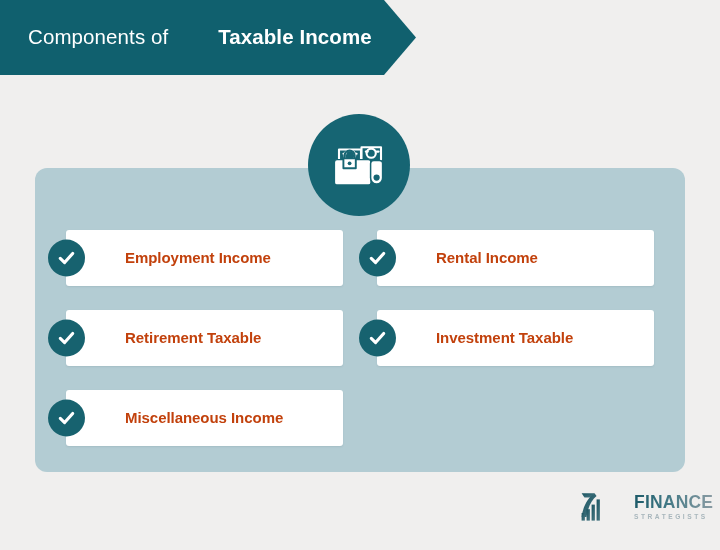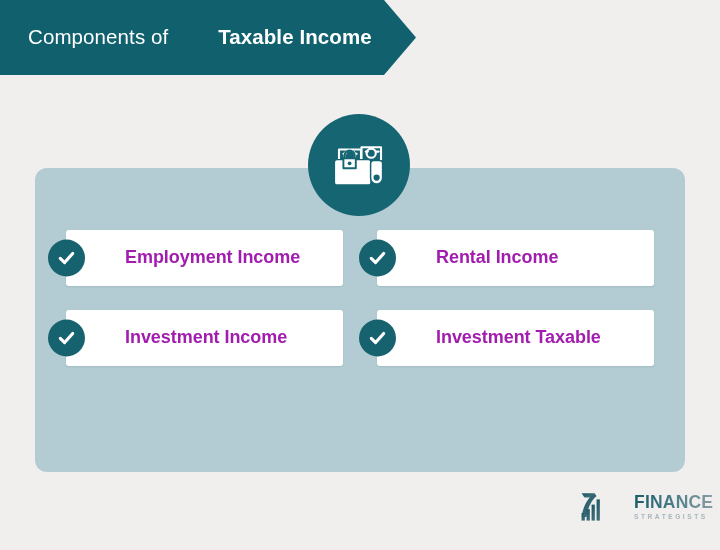--- a/index.html
+++ b/index.html
@@ -111,22 +111,22 @@
     height: 37px;
     border-radius: 50%;
     background: #17626f;
     display: flex;
     align-items: center;
     justify-content: center;
   }
   .check-circle svg { display: block; }
 
   .card-label {
-    color: #a21caf;
-    font-size: 18px;
+    color: #c2410c;
+    font-size: 15px;
     font-weight: 700;
     line-height: 1.32;
     letter-spacing: -0.05px;
     white-space: pre-line;
   }
 
   
   .logo {
     position: absolute;
     left: 578px;
@@ -227,32 +227,40 @@
       <span class="card-label">Rental Income</span>
     </div>
 
 
     <div class="card">
       <span class="check-circle">
         <svg width="21" height="21" viewBox="0 0 21 21" aria-hidden="true">
             <path d="M4.3 10.9 L8.6 15.1 L16.7 5.9" stroke="#ffffff" stroke-width="3.1" stroke-linecap="round" stroke-linejoin="round" fill="none"></path>
           </svg>
       </span>
-      <span class="card-label">Investment Income</span>
+      <span class="card-label">Retirement Taxable</span>
     </div>
 
     <div class="card">
       <span class="check-circle">
         <svg width="21" height="21" viewBox="0 0 21 21" aria-hidden="true">
             <path d="M4.3 10.9 L8.6 15.1 L16.7 5.9" stroke="#ffffff" stroke-width="3.1" stroke-linecap="round" stroke-linejoin="round" fill="none"></path>
           </svg>
       </span>
       <span class="card-label">Investment Taxable</span>
     </div>
 
+    <div class="card">
+      <span class="check-circle">
+        <svg width="21" height="21" viewBox="0 0 21 21" aria-hidden="true">
+            <path d="M4.3 10.9 L8.6 15.1 L16.7 5.9" stroke="#ffffff" stroke-width="3.1" stroke-linecap="round" stroke-linejoin="round" fill="none"></path>
+          </svg>
+      </span>
+      <span class="card-label">Miscellaneous Income</span>
+    </div>
 
   </div>
 
   <div class="logo">
     <span class="logo-mark">
       <svg width="36" height="32" viewBox="0 0 36 32" aria-hidden="true">
         <defs>
           <linearGradient id="mkg" x1="0" y1="0" x2="1" y2="1">
             <stop offset="0" stop-color="#17525f"></stop>
             <stop offset="1" stop-color="#4e7b86"></stop>

